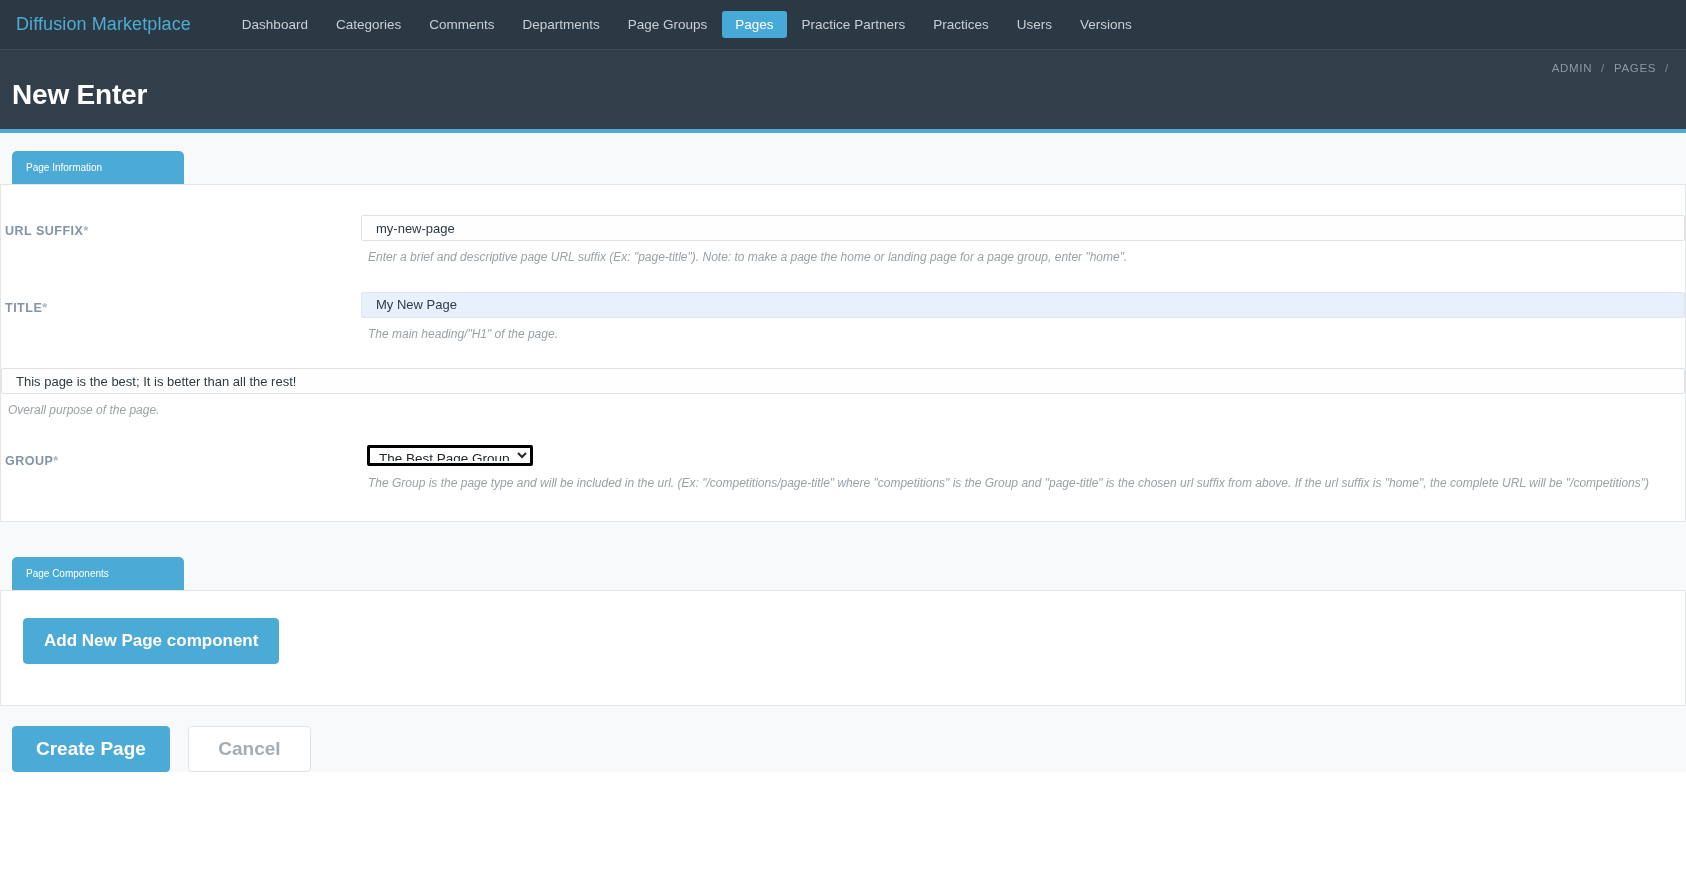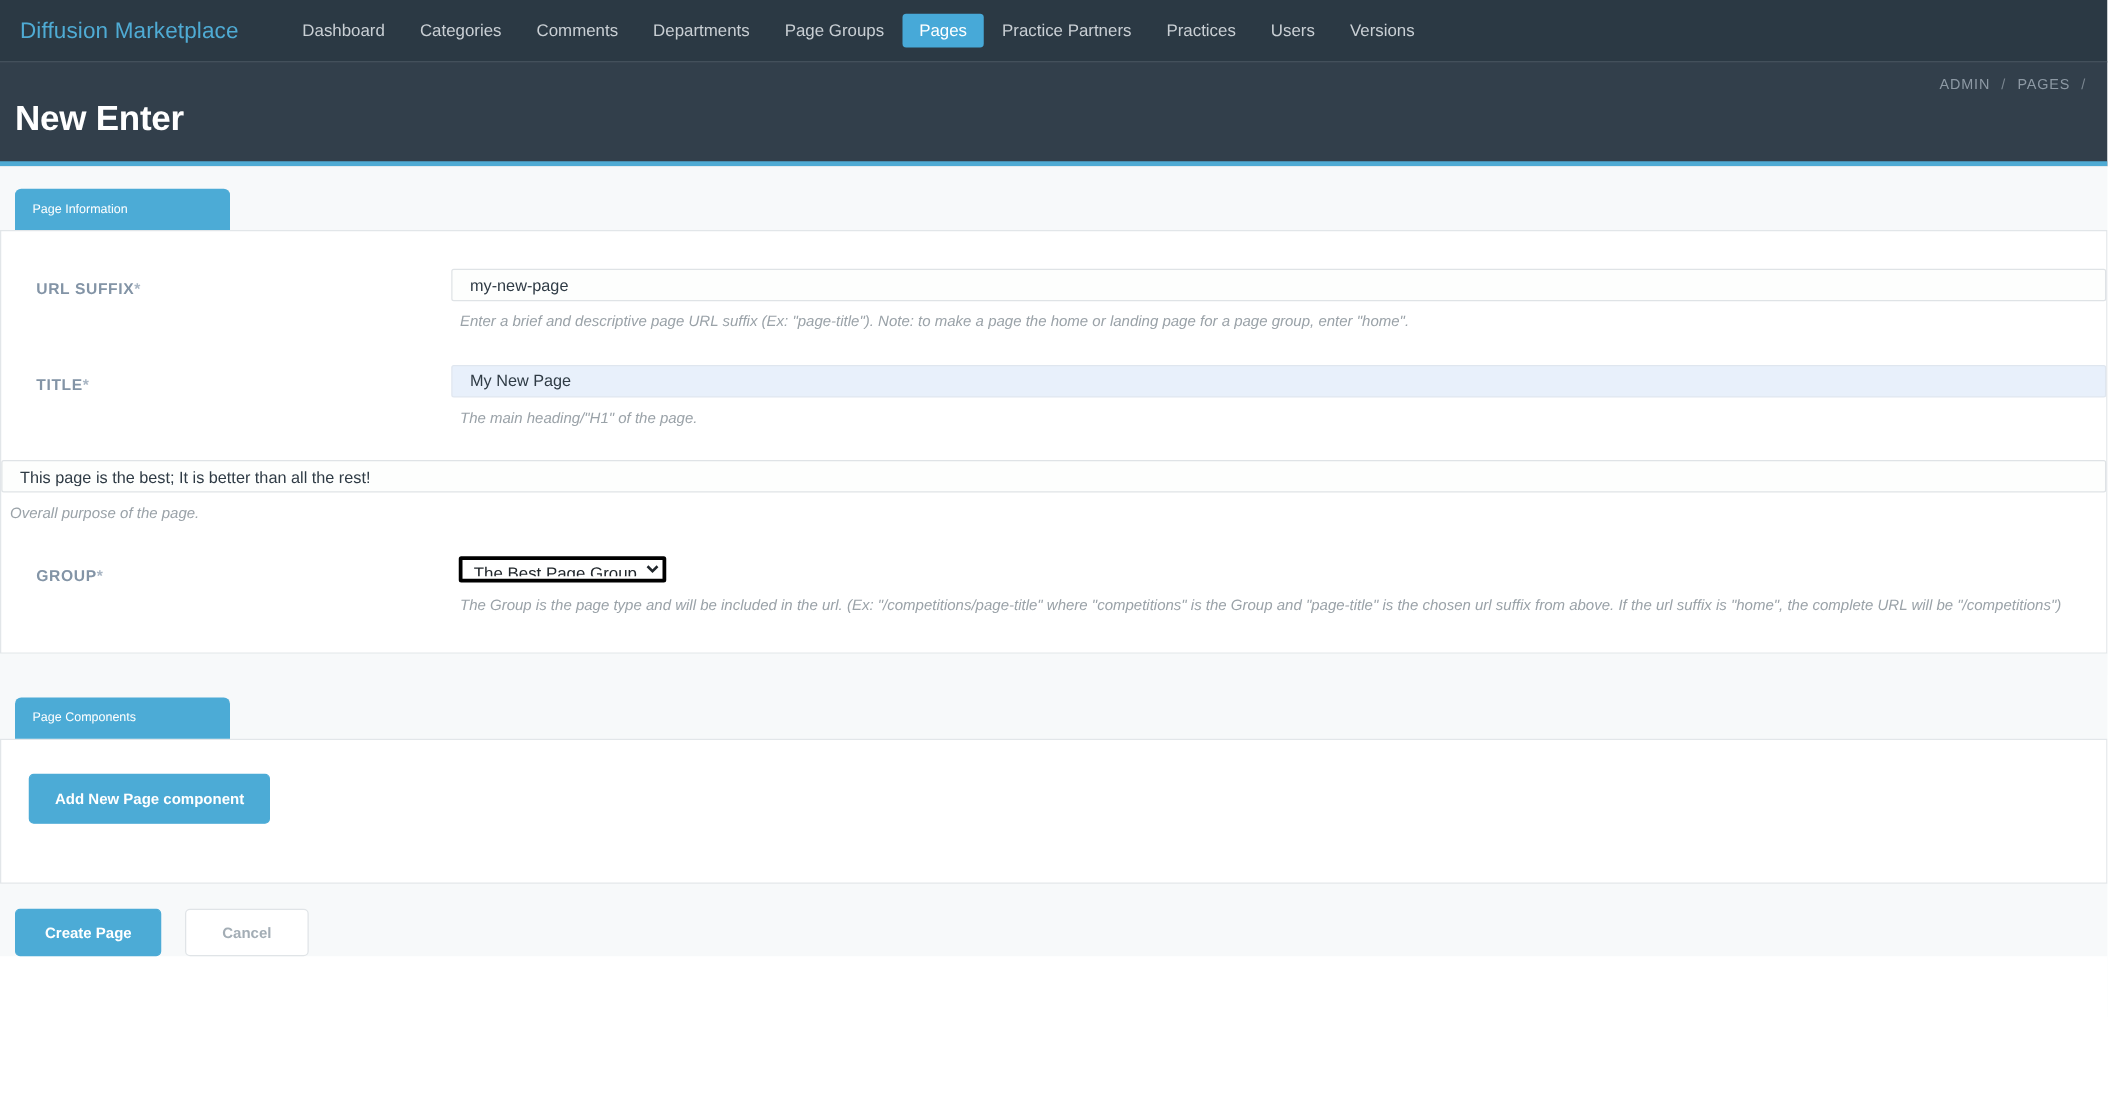--- a/index.html
+++ b/index.html
@@ -91,21 +91,21 @@
     align-items: flex-start;
     padding: 0;
   }
   .form-label {
     width: 360px;
     flex: 0 0 360px;
     color: #8394a6;
     font-size: 12.5px;
     font-weight: bold;
     letter-spacing: .5px;
-    padding-left: 28px;
+    padding-left: 4px;
     padding-top: 9px;
   }
   .req { color: #a9b6c4; }
   .form-field { flex: 1 1 auto; padding-right: 0; }
 
   .text-input {
     display: block;
     width: 100%;
     height: 26px;
     font-family: "Liberation Sans", sans-serif;
@@ -141,34 +141,34 @@
     border-radius: 2px;
     background: #ffffff;
     height: 21px;
   }
 
   .panel-gap { height: 17px; background: #f7f9fa; }
 
   .btn {
     display: inline-block;
     font-family: "Liberation Sans", sans-serif;
-    font-size: 12px;
+    font-size: 19px;
     font-weight: bold;
     border-radius: 4px;
     border: 1px solid transparent;
     cursor: pointer;
     text-align: center;
   }
   .btn-primary { background: #4cabd6; color: #ffffff; border-color: #4cabd6; }
   .btn-default { background: #ffffff; color: #a3adb5; border-color: #e0e4e7; }
 
   .btn-add {
     padding: 12px 20px;
     margin: 27px 0 0 22px;
-    font-size: 12px;
+    font-size: 17px;
   }
   .actions { padding: 20px 12px 0 12px; }
   .btn-create { padding: 11px 23px; }
   .btn-cancel { padding: 11px 29px; margin-left: 14px; }
 
   .pc-body { height: 116px; }
 </style>
 </head>
 <body>
 

